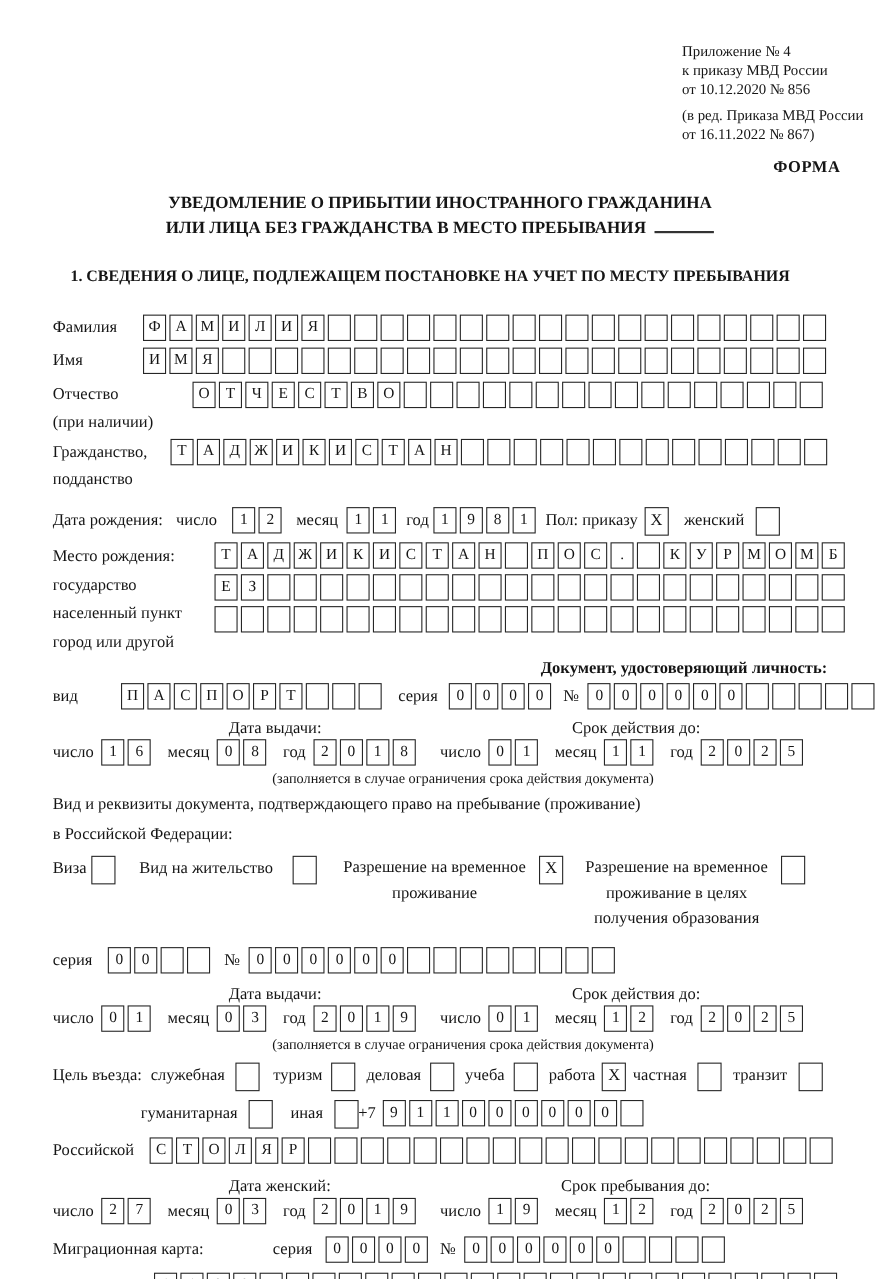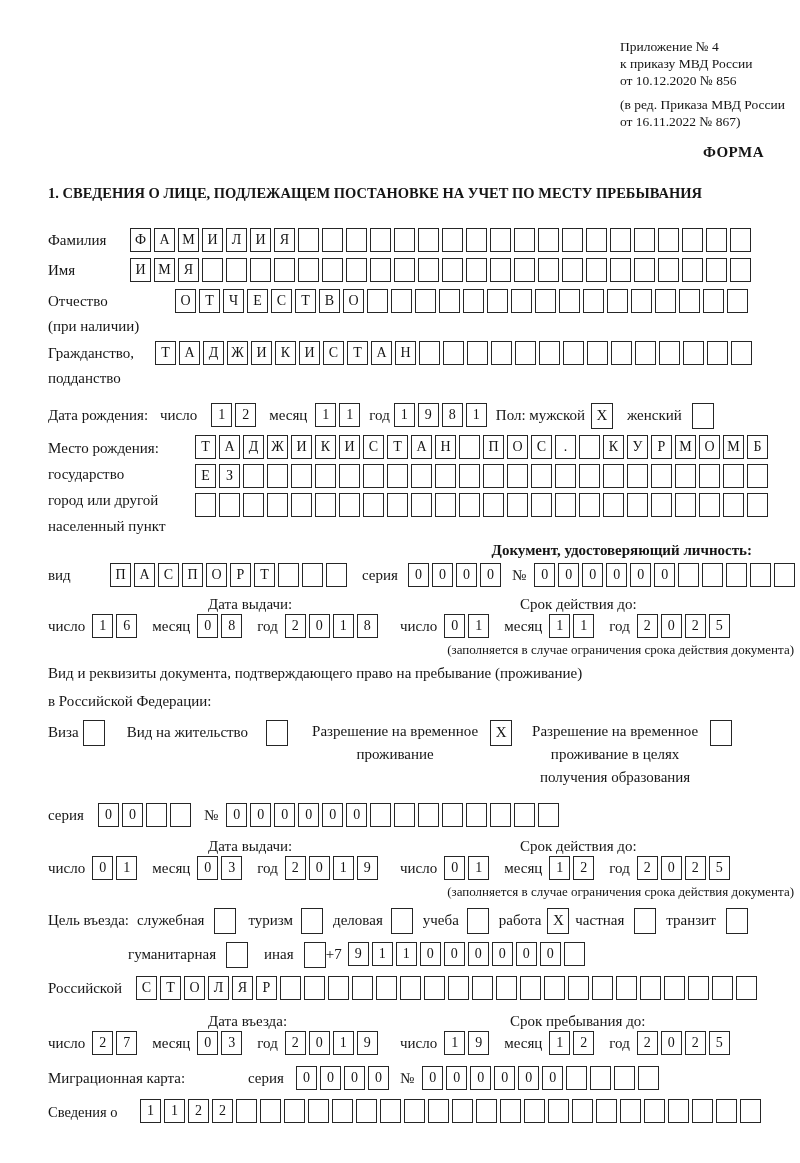--- a/index.html
+++ b/index.html
@@ -7,36 +7,36 @@
     position:relative; width:800px; height:1163px; box-sizing:border-box;
     background:#fff; color:#151515;
     font-family:"Liberation Serif","DejaVu Serif",serif;
     padding:38px 0 0 48px; overflow:hidden;
   }
   .appendix { margin-left:572px; font-size:13.5px; line-height:17px; width:215px; }
   .appendix .ed { margin-top:7px; }
   .form-label { text-align:right; padding-right:36px; font-weight:bold; font-size:15px; margin-top:14px; letter-spacing:.5px; }
   .title { text-align:center; font-weight:bold; font-size:15.5px; line-height:23px; margin-top:12px; padding-right:48px; }
   .uline { display:inline-block; width:54px; border-bottom:2px solid #333; height:14px; margin-left:8px; }
-  .sec-h { font-weight:bold; font-size:14.5px; margin-top:24px; margin-left:0; }
+  .sec-h { font-weight:bold; font-size:14.5px; margin-top:24px; margin-left:16px; }
   .row { display:flex; align-items:flex-start; }
   .lbl { font-size:15px; line-height:25px; white-space:nowrap; }
   .lblcol { flex:0 0 auto; font-size:15px; line-height:25px; }
   .cells { display:inline-flex; flex-wrap:nowrap; }
   .c {
     display:inline-block; box-sizing:border-box; width:21px; height:24px;
     border:1.6px solid #262626; margin-right:3px; text-align:center;
     font-size:14px; line-height:21px; background:#fff;
   }
   .cb {
     display:inline-block; box-sizing:border-box; width:22px; height:26px;
     border:1.6px solid #262626; text-align:center; font-size:15px; line-height:23px; background:#fff;
   }
   .note { font-size:13px; line-height:17px; }
-  .right { text-align:right; padding-right:6px; }
+  .right { text-align:center; padding-right:6px; }
   .center { text-align:right; }
   .bold { font-weight:bold; }
   .dgroup { display:inline-flex; align-items:flex-start; }
   .dgroup .lbl { margin-right:7px; }
   .dgroup .cells { margin-right:12px; }
   .datepair { display:flex; }
   .dp-l { flex:0 0 352px; }
   .dp-r { flex:1 1 auto; }
   .dp-h { font-size:15px; line-height:20px; }
   .opt-ml { text-align:center; font-size:15px; line-height:23px; }
@@ -49,20 +49,24 @@
   <div class="appendix">
     <div>Приложение № 4</div>
     <div>к приказу МВД России</div>
     <div>от 10.12.2020 № 856</div>
     <div class="ed">(в ред. Приказа МВД России</div>
     <div>от 16.11.2022 № 867)</div>
   </div>
 
   <div class="form-label">ФОРМА</div>
 
+  <div class="title">
+    <div>УВЕДОМЛЕНИЕ О ПРИБЫТИИ ИНОСТРАННОГО ГРАЖДАНИНА</div>
+    <div><span>ИЛИ ЛИЦА БЕЗ ГРАЖДАНСТВА В МЕСТО ПРЕБЫВАНИЯ</span><span class="uline"></span></div>
+  </div>
 
   <div class="sec-h">1. СВЕДЕНИЯ О ЛИЦЕ, ПОДЛЕЖАЩЕМ ПОСТАНОВКЕ НА УЧЕТ ПО МЕСТУ ПРЕБЫВАНИЯ</div>
 
   <div class="row" style="margin-top:26px">
     <span class="lblcol" style="width:82px">Фамилия</span>
     <span class="cells">
         <span class="c">Ф</span>
         <span class="c">А</span>
         <span class="c">М</span>
         <span class="c">И</span>
@@ -202,32 +206,32 @@
         <span class="c">1</span>
         <span class="c">1</span>
       </span>
     <span class="lbl" style="margin-right:4px">год</span>
     <span class="cells" style="margin-right:6px">
         <span class="c">1</span>
         <span class="c">9</span>
         <span class="c">8</span>
         <span class="c">1</span>
       </span>
-    <span class="lbl" style="margin-right:6px">Пол: мужской</span>
+    <span class="lbl" style="margin-right:6px">Пол: приказу</span>
     <span class="cb">X</span>
     <span class="lbl" style="margin-left:14px;margin-right:10px">женский</span>
     <span class="cb"></span>
   </div>
 
   <div class="row" style="margin-top:6px">
     <span class="lblcol" style="width:147px;line-height:26px">
       <div>Место рождения:</div>
       <div>государство</div>
+      <div>населенный пункт</div>
       <div>город или другой</div>
-      <div>населенный пункт</div>
     </span>
     <span>
       <div class="cells" style="margin-bottom:5px">
           <span class="c">Т</span>
           <span class="c">А</span>
           <span class="c">Д</span>
           <span class="c">Ж</span>
           <span class="c">И</span>
           <span class="c">К</span>
           <span class="c">И</span>
@@ -552,21 +556,21 @@
         <span class="c"></span>
         <span class="c"></span>
         <span class="c"></span>
         <span class="c"></span>
         <span class="c"></span>
       </span>
   </div>
 
   <div class="datepair" style="margin-top:10px">
     <div class="dp-l">
-      <div class="dp-h" style="padding-left:160px">Дата въезда:</div>
+      <div class="dp-h" style="padding-left:160px">Дата женский:</div>
       <div class="dgroup">
         <span class="lbl">число</span>
         <span class="cells">
             <span class="c">2</span>
             <span class="c">7</span>
           </span>
         <span class="lbl">месяц</span>
         <span class="cells">
             <span class="c">0</span>
             <span class="c">3</span>

